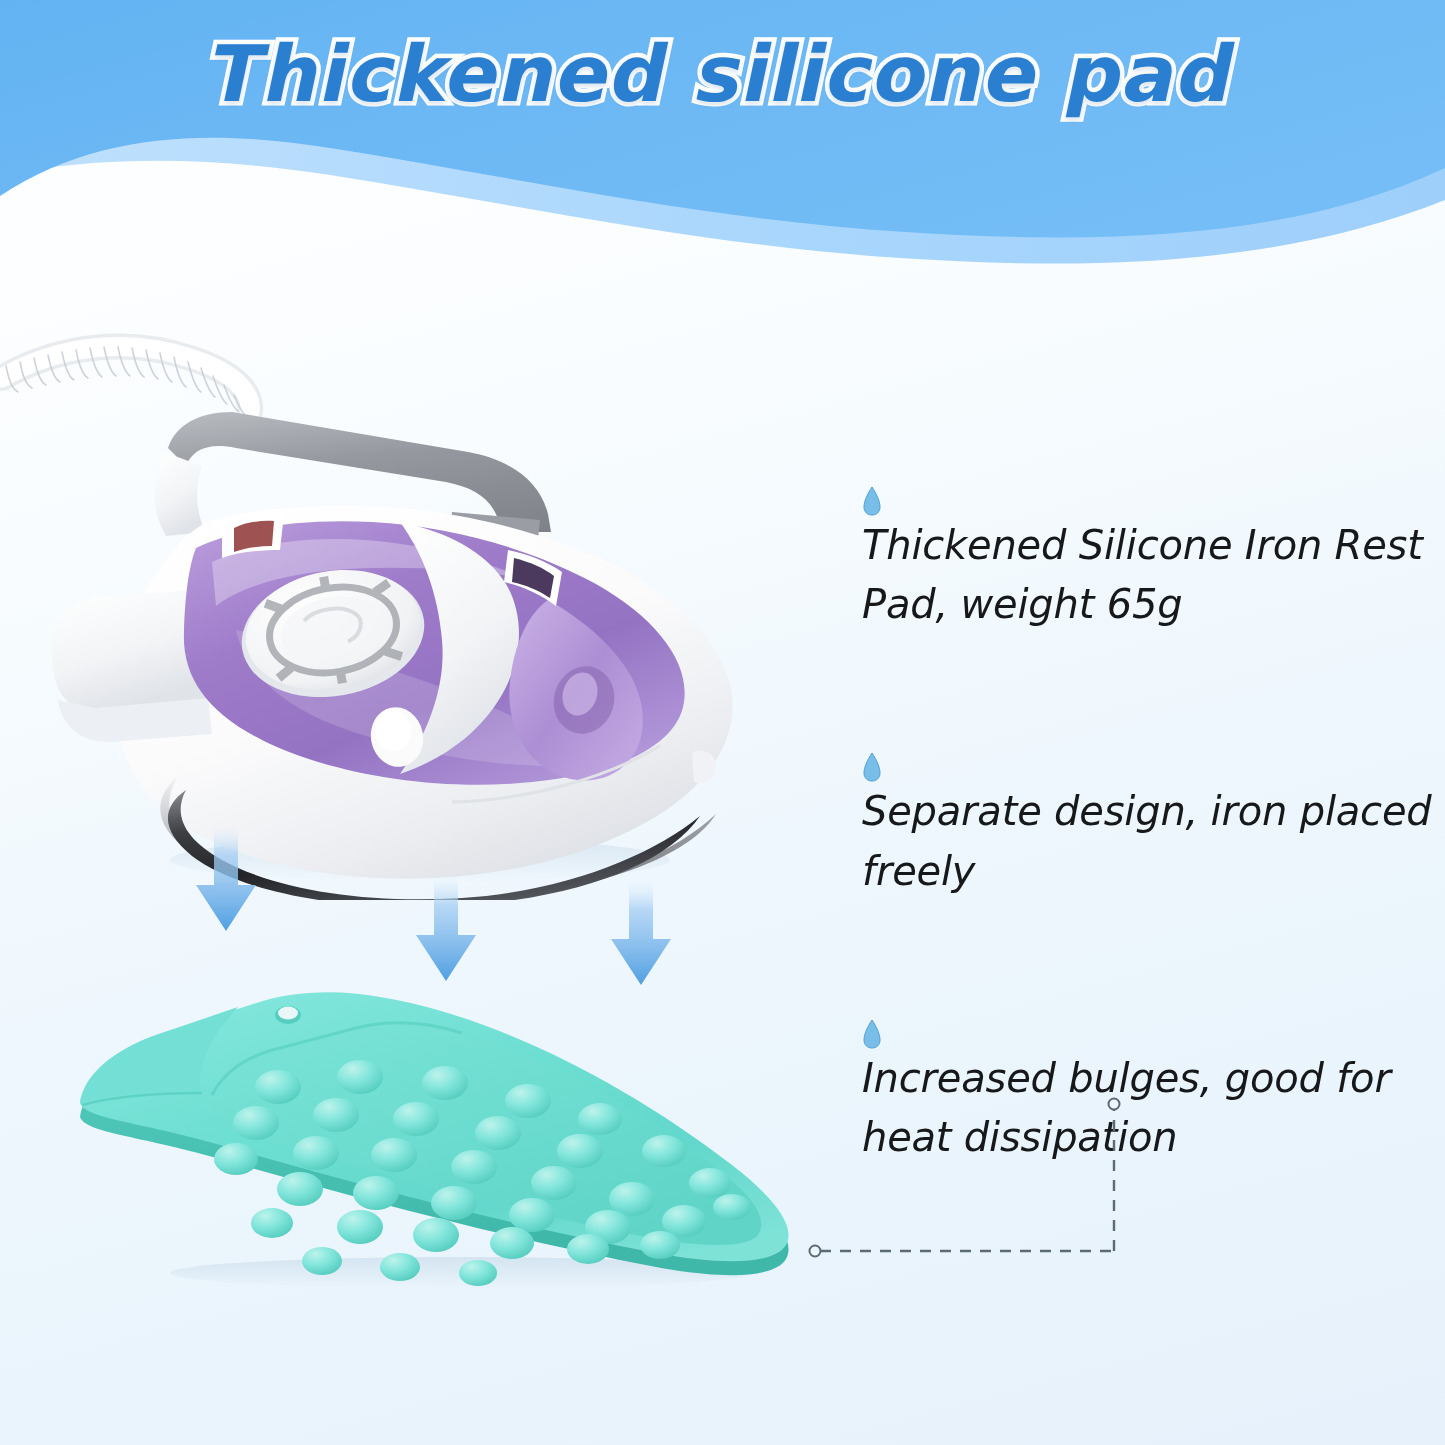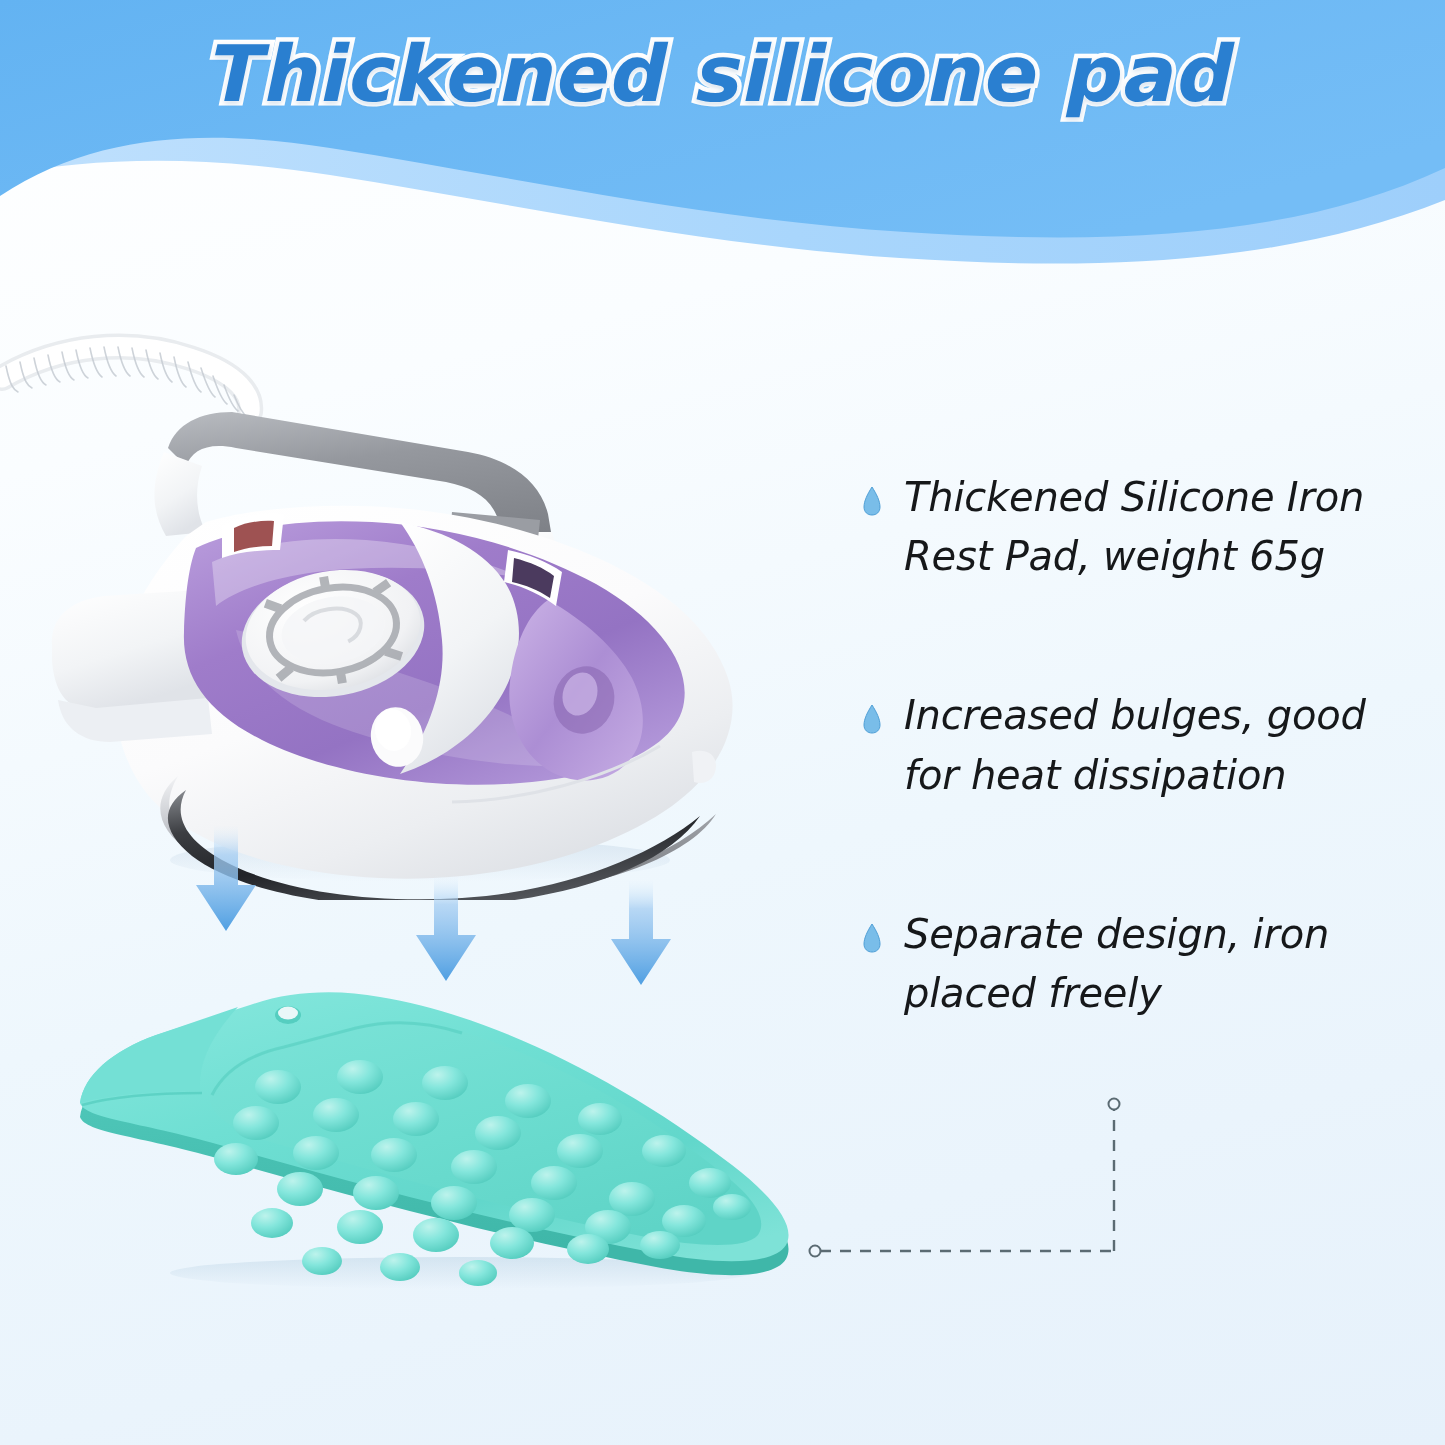--- a/index.html
+++ b/index.html
@@ -31,21 +31,21 @@
     transform:skewX(-1deg);
   }
 
   
   .iron{position:absolute;left:0px;top:300px;width:800px;height:600px;}
   .pad{position:absolute;left:60px;top:955px;width:800px;height:340px;}
   .arrows{position:absolute;left:180px;top:815px;width:540px;height:200px;}
 
   
   .bullets{position:absolute;left:862px;top:468px;width:570px;}
-  .bullet{display:flex;align-items:flex-start;margin-bottom:100px;}
+  .bullet{display:flex;align-items:flex-start;margin-bottom:100px;flex-direction:column;}
   .bullet:last-child{margin-bottom:0;}
   .bullet-icon{flex:0 0 auto;width:20px;height:30px;margin-top:18px;margin-right:22px;}
   .bullet-text{
     font-family:"DejaVu Sans", sans-serif;
     font-style:italic;font-weight:400;
     font-size:40px;line-height:1.48;
     color:#16181a;
     letter-spacing:-.2px;
   }
 
@@ -355,28 +355,28 @@
       <svg class="bullet-icon" viewBox="0 0 20 30">
         <path d="M10,1 C14.5,8 18,15 18,21 C18,26 14.5,29 10,29 C5.5,29 2,26 2,21 C2,15 5.5,8 10,1 Z" fill="#79bde9" stroke="#4f9fd6" stroke-width="1"></path>
       </svg>
       <div class="bullet-text">Thickened Silicone Iron Rest Pad, weight 65g</div>
     </div>
 
     <div class="bullet">
       <svg class="bullet-icon" viewBox="0 0 20 30">
         <path d="M10,1 C14.5,8 18,15 18,21 C18,26 14.5,29 10,29 C5.5,29 2,26 2,21 C2,15 5.5,8 10,1 Z" fill="#79bde9" stroke="#4f9fd6" stroke-width="1"></path>
       </svg>
-      <div class="bullet-text">Increased bulges, good for heat dissipation</div>
+      <div class="bullet-text">Separate design, iron placed freely</div>
     </div>
 
     <div class="bullet">
       <svg class="bullet-icon" viewBox="0 0 20 30">
         <path d="M10,1 C14.5,8 18,15 18,21 C18,26 14.5,29 10,29 C5.5,29 2,26 2,21 C2,15 5.5,8 10,1 Z" fill="#79bde9" stroke="#4f9fd6" stroke-width="1"></path>
       </svg>
-      <div class="bullet-text">Separate design, iron placed freely</div>
+      <div class="bullet-text">Increased bulges, good for heat dissipation</div>
     </div>
 
   </div>
 
   <div class="callout">
     <svg width="360" height="190" viewBox="0 0 360 190">
       <g stroke="#5b6b73" stroke-width="2.4" fill="none" stroke-dasharray="11 9">
         <path d="M30,166 L324,166"></path>
         <path d="M324,166 L324,24"></path>
       </g>

